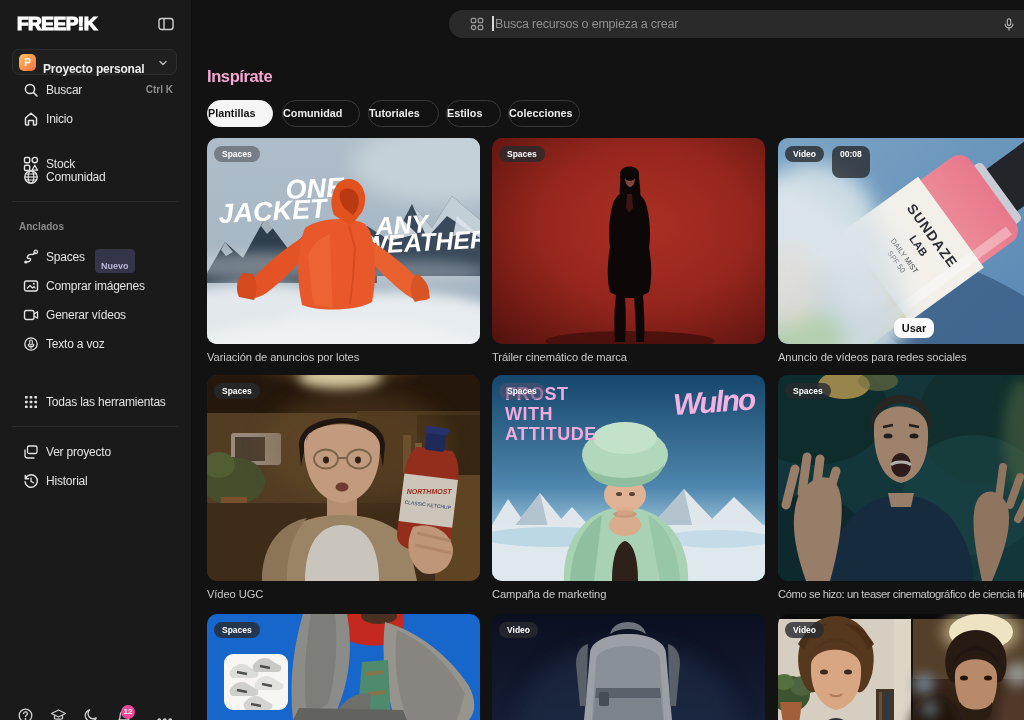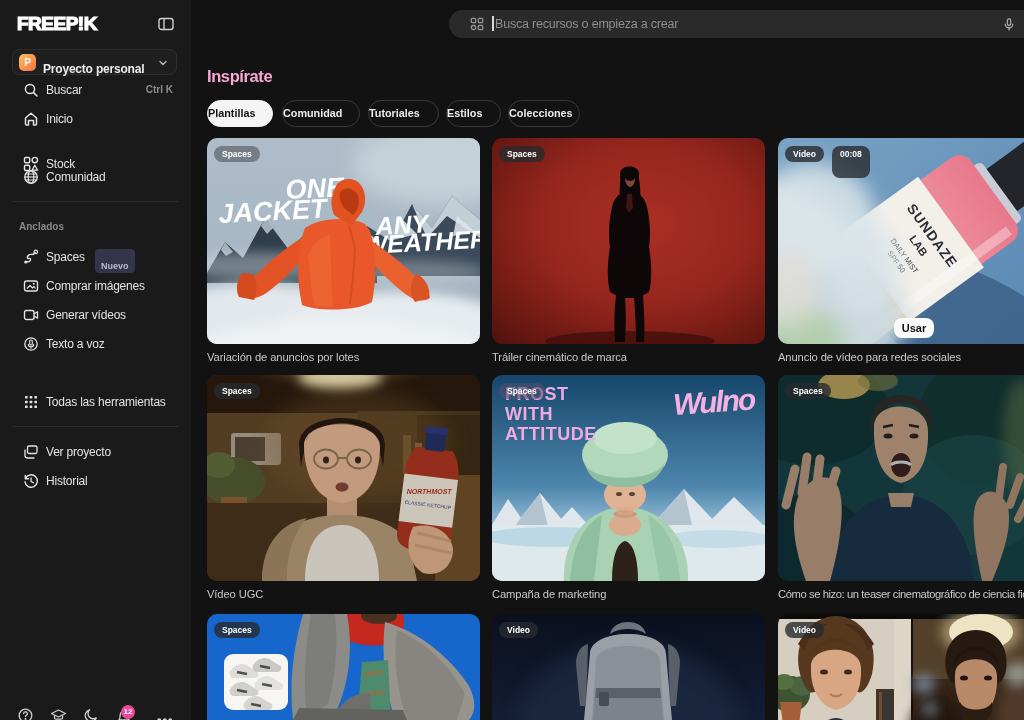--- a/index.html
+++ b/index.html
@@ -321,21 +321,21 @@
         <ellipse cx="60" cy="180" rx="70" ry="50" fill="#ccd8e0" opacity="0.9"></ellipse>
         <ellipse cx="28" cy="200" rx="40" ry="28" fill="#a8cc9a" opacity="0.7"></ellipse>
         <ellipse cx="12" cy="150" rx="28" ry="40" fill="#e4dcd2" opacity="0.6"></ellipse>
         <ellipse cx="90" cy="130" rx="35" ry="45" fill="#d8e2e8" opacity="0.7"></ellipse>
       </g>
     </svg>
     <div class="badge dark">Video</div>
     <div class="badge2 dark">00:08</div>
     <div class="abs" style="left:116px;top:180px;width:40px;height:20px;background:#fafafa;border-radius:8px;color:#111;font-size:11px;font-weight:bold;text-align:center;line-height:20px;">Usar</div>
   </div>
-  <div class="cap" style="left:778px;top:351px;">Anuncio de vídeo para redes sociales</div>
+  <div class="cap" style="left:778px;top:351px;">Anuncio de vídeos para redes sociales</div>
 
   <div class="card" id="card4" style="left:207px;top:375px;">
     <svg width="273" height="206" viewBox="0 0 273 206" preserveAspectRatio="none">
       <defs>
         <radialGradient id="c4glow" cx="0.5" cy="0" r="0.7">
           <stop offset="0" stop-color="#f7e3a0"></stop>
             <stop offset="0.35" stop-color="#caa05a" stop-opacity="0.8"></stop>
             <stop offset="1" stop-color="#5a3c22" stop-opacity="0"></stop>
         </radialGradient>
       </defs>

